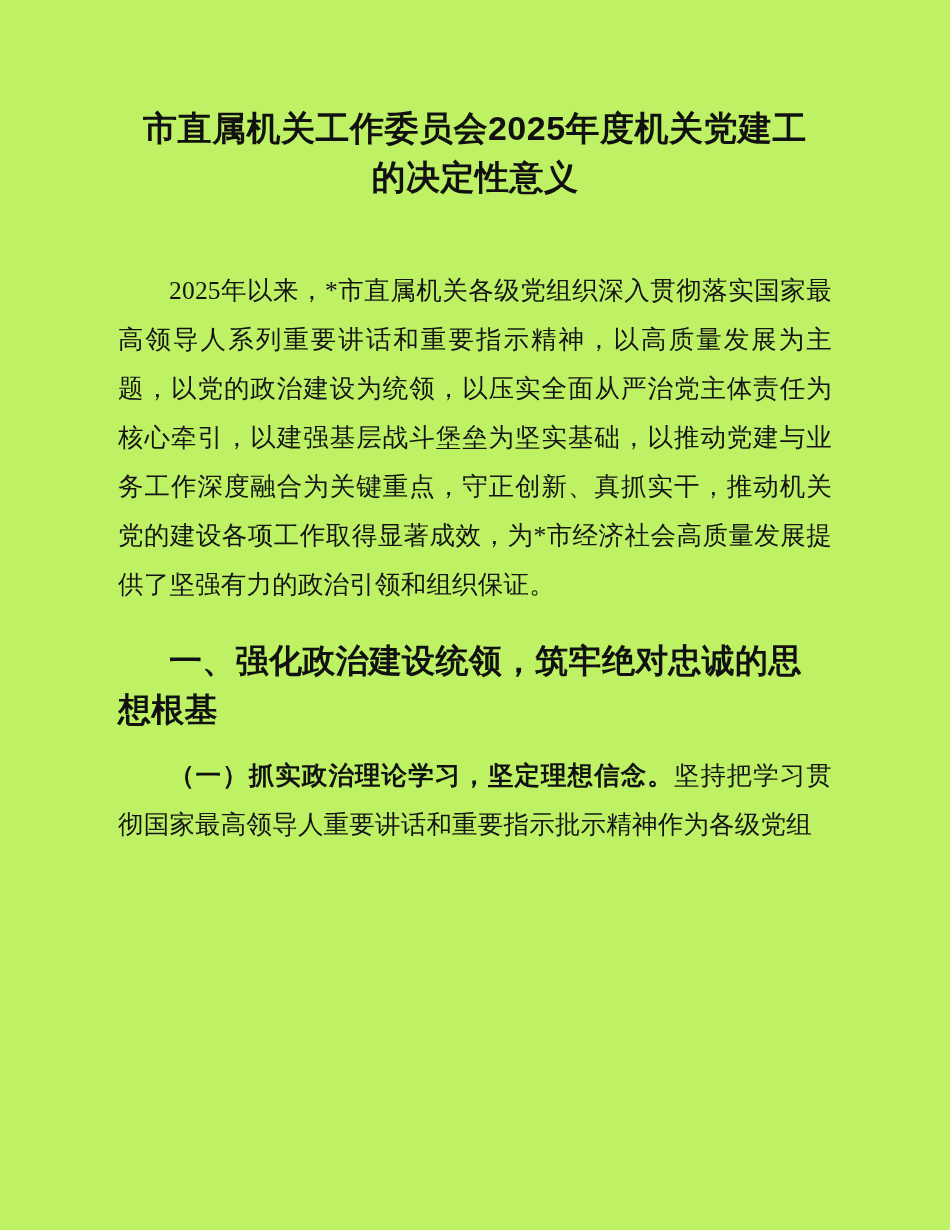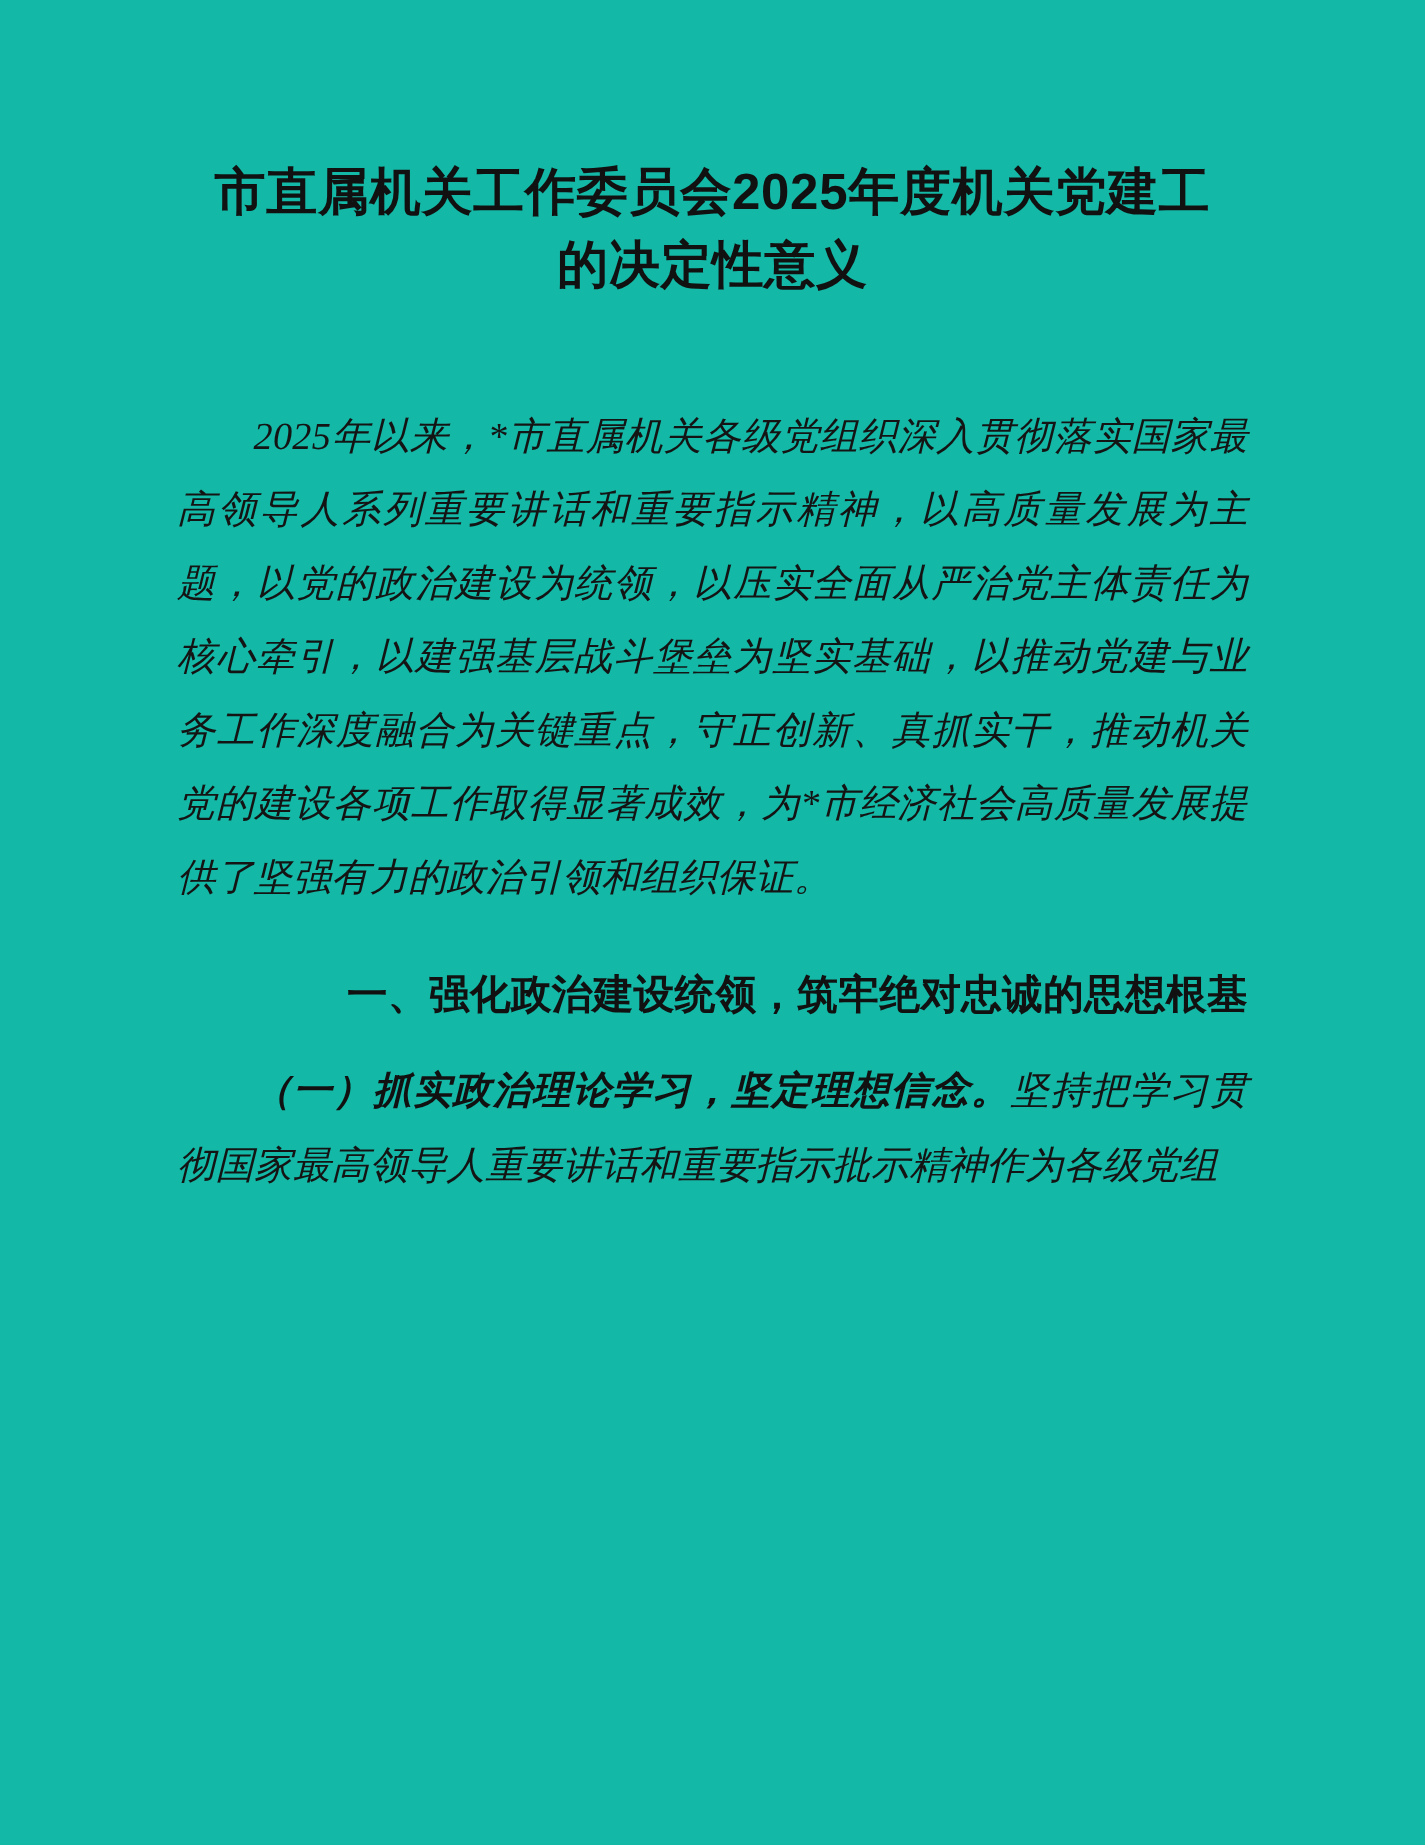--- a/index.html
+++ b/index.html
@@ -15,21 +15,21 @@
     color: #000000;
     -webkit-font-smoothing: antialiased;
   }
 
   .page {
     position: relative;
     width: 950px;
     height: 1230px;
     box-sizing: border-box;
     padding: 0 118px 0 118px;
-    background: #14b8a6;
+    background: #bef264;
   }
 
   
   .doc-title {
     margin: 0;
     padding-top: 104px;
     font-family: "Liberation Sans", "DejaVu Sans", sans-serif;
     font-weight: bold;
     font-size: 34px;
     line-height: 49px;
@@ -49,34 +49,33 @@
     margin: 0;
     font-family: "Liberation Serif", "DejaVu Serif", serif;
     font-size: 25.5px;
     line-height: 49px;
     text-align: justify;
     text-justify: inter-character;
     text-indent: 51px;
     color: #141414;
     word-break: break-all;
     letter-spacing: 0.2px;
-    font-style: italic;
   }
 
   
   .section-heading {
     margin: 0;
     padding-top: 20px;
     padding-bottom: 0px;
-    font-family: Liberation Sans, sans-serif;
+    font-family: Liberation Mono, monospace;
     font-weight: bold;
-    font-size: 27px;
+    font-size: 33px;
     line-height: 49px;
     text-indent: 51px;
-    text-align: right;
+    text-align: left;
     color: #111111;
     word-break: break-all;
     letter-spacing: 0.3px;
   }
 
   .gap-sm { height: 10px; }
   .gap-xs { height: 4px; }
 
   
   .lead-bold {

